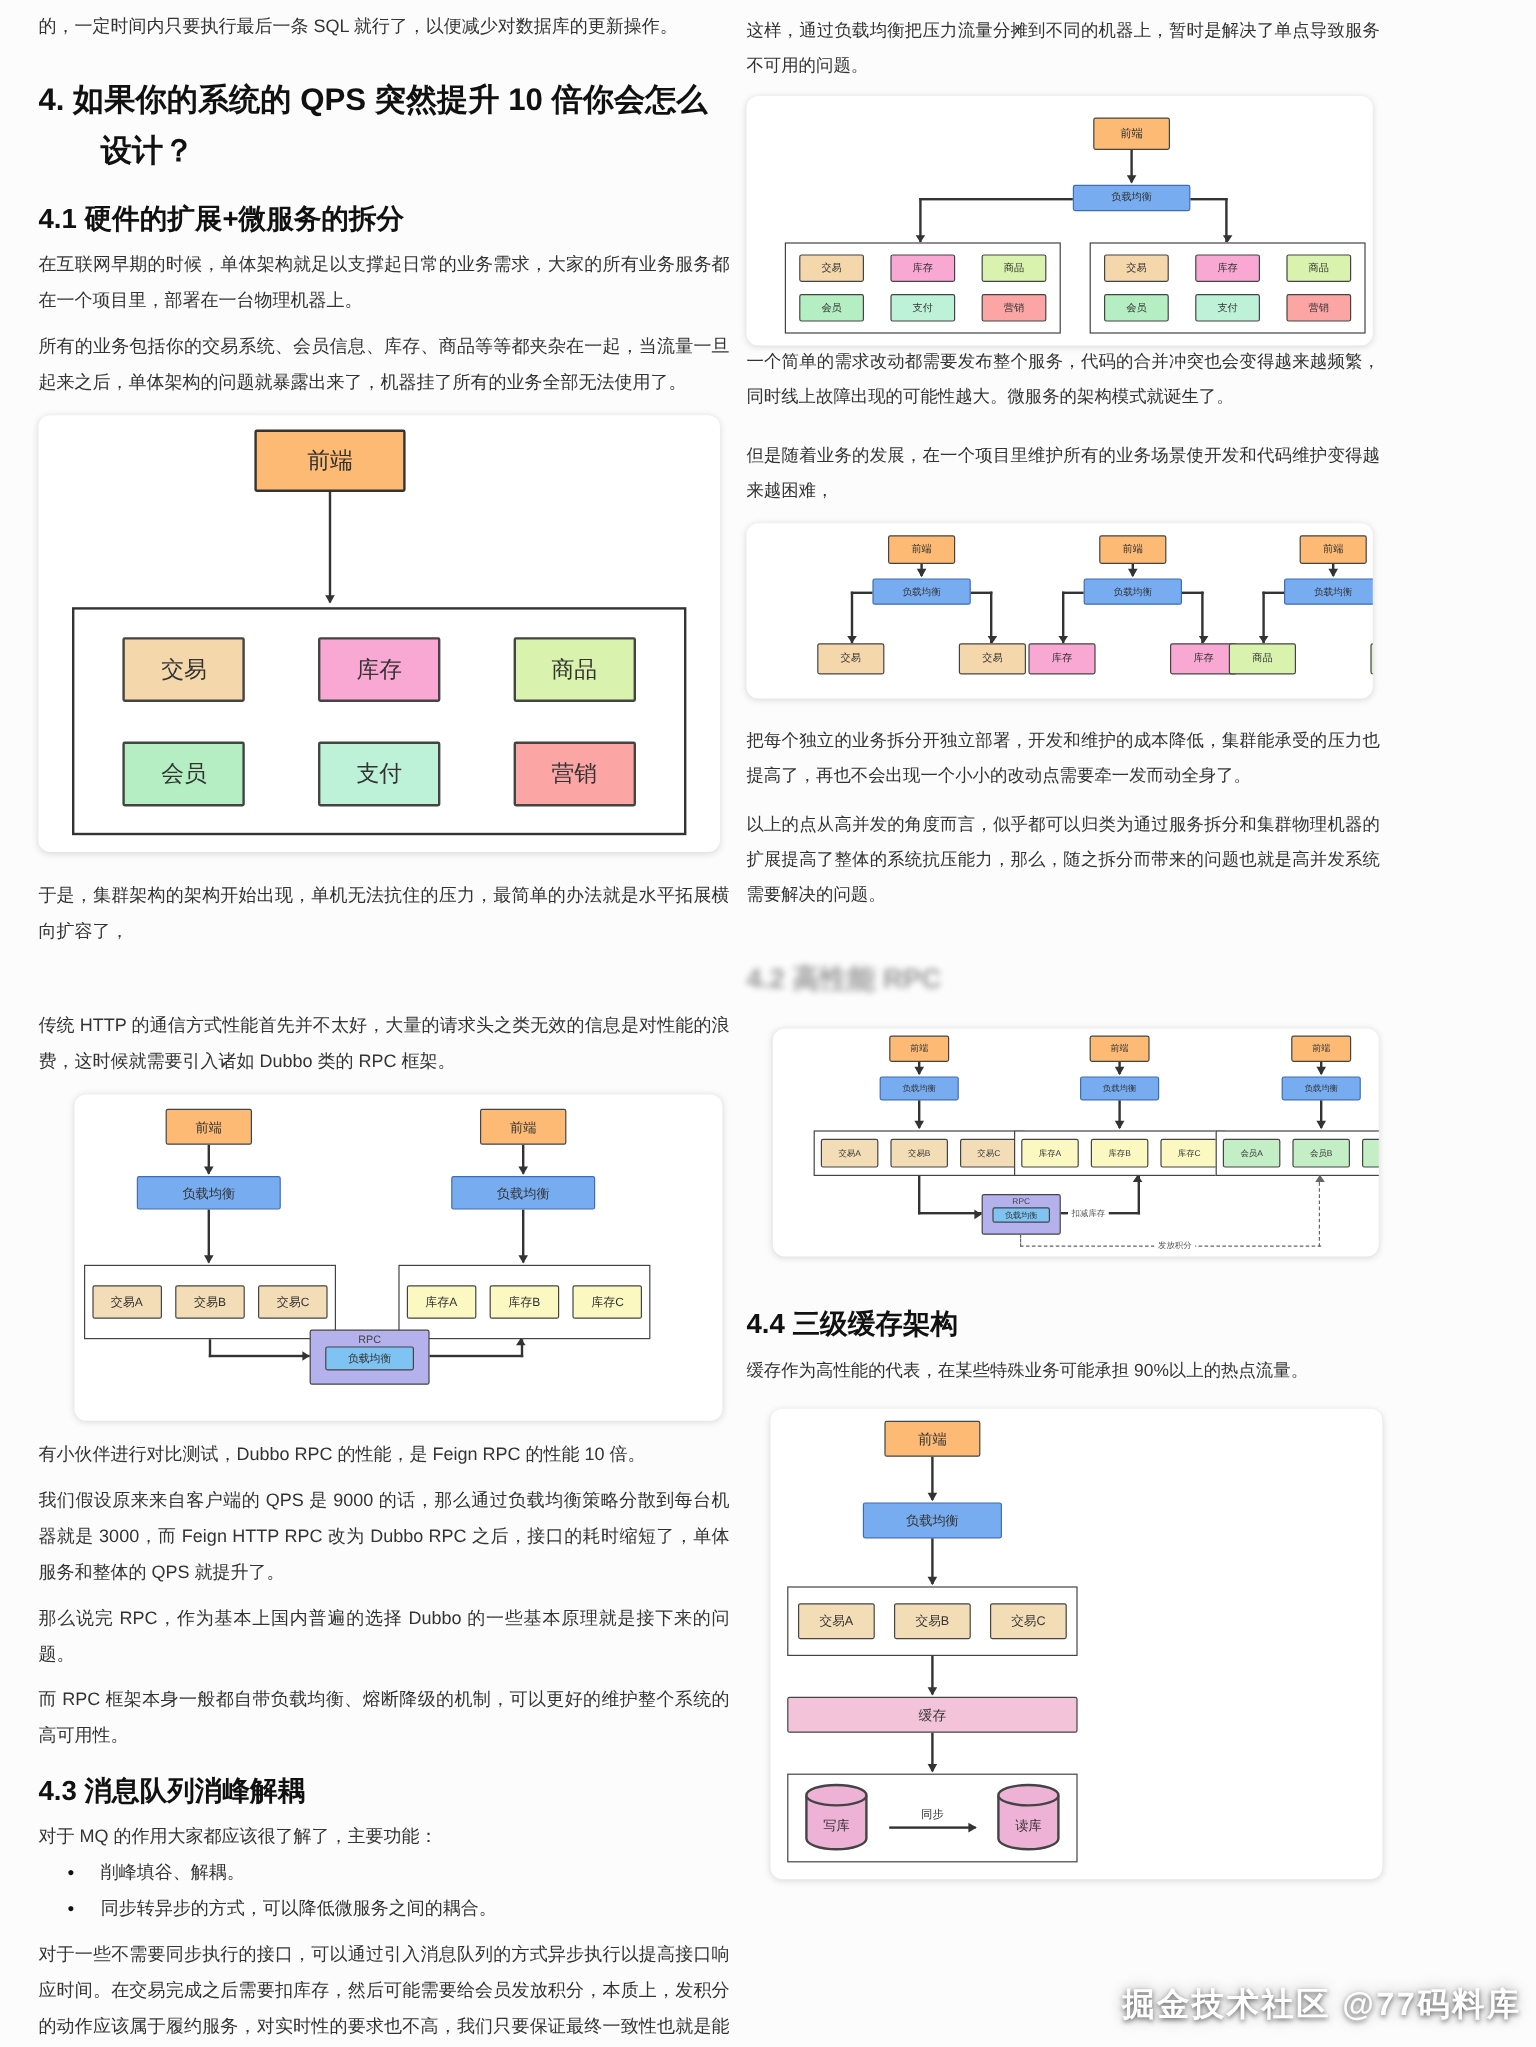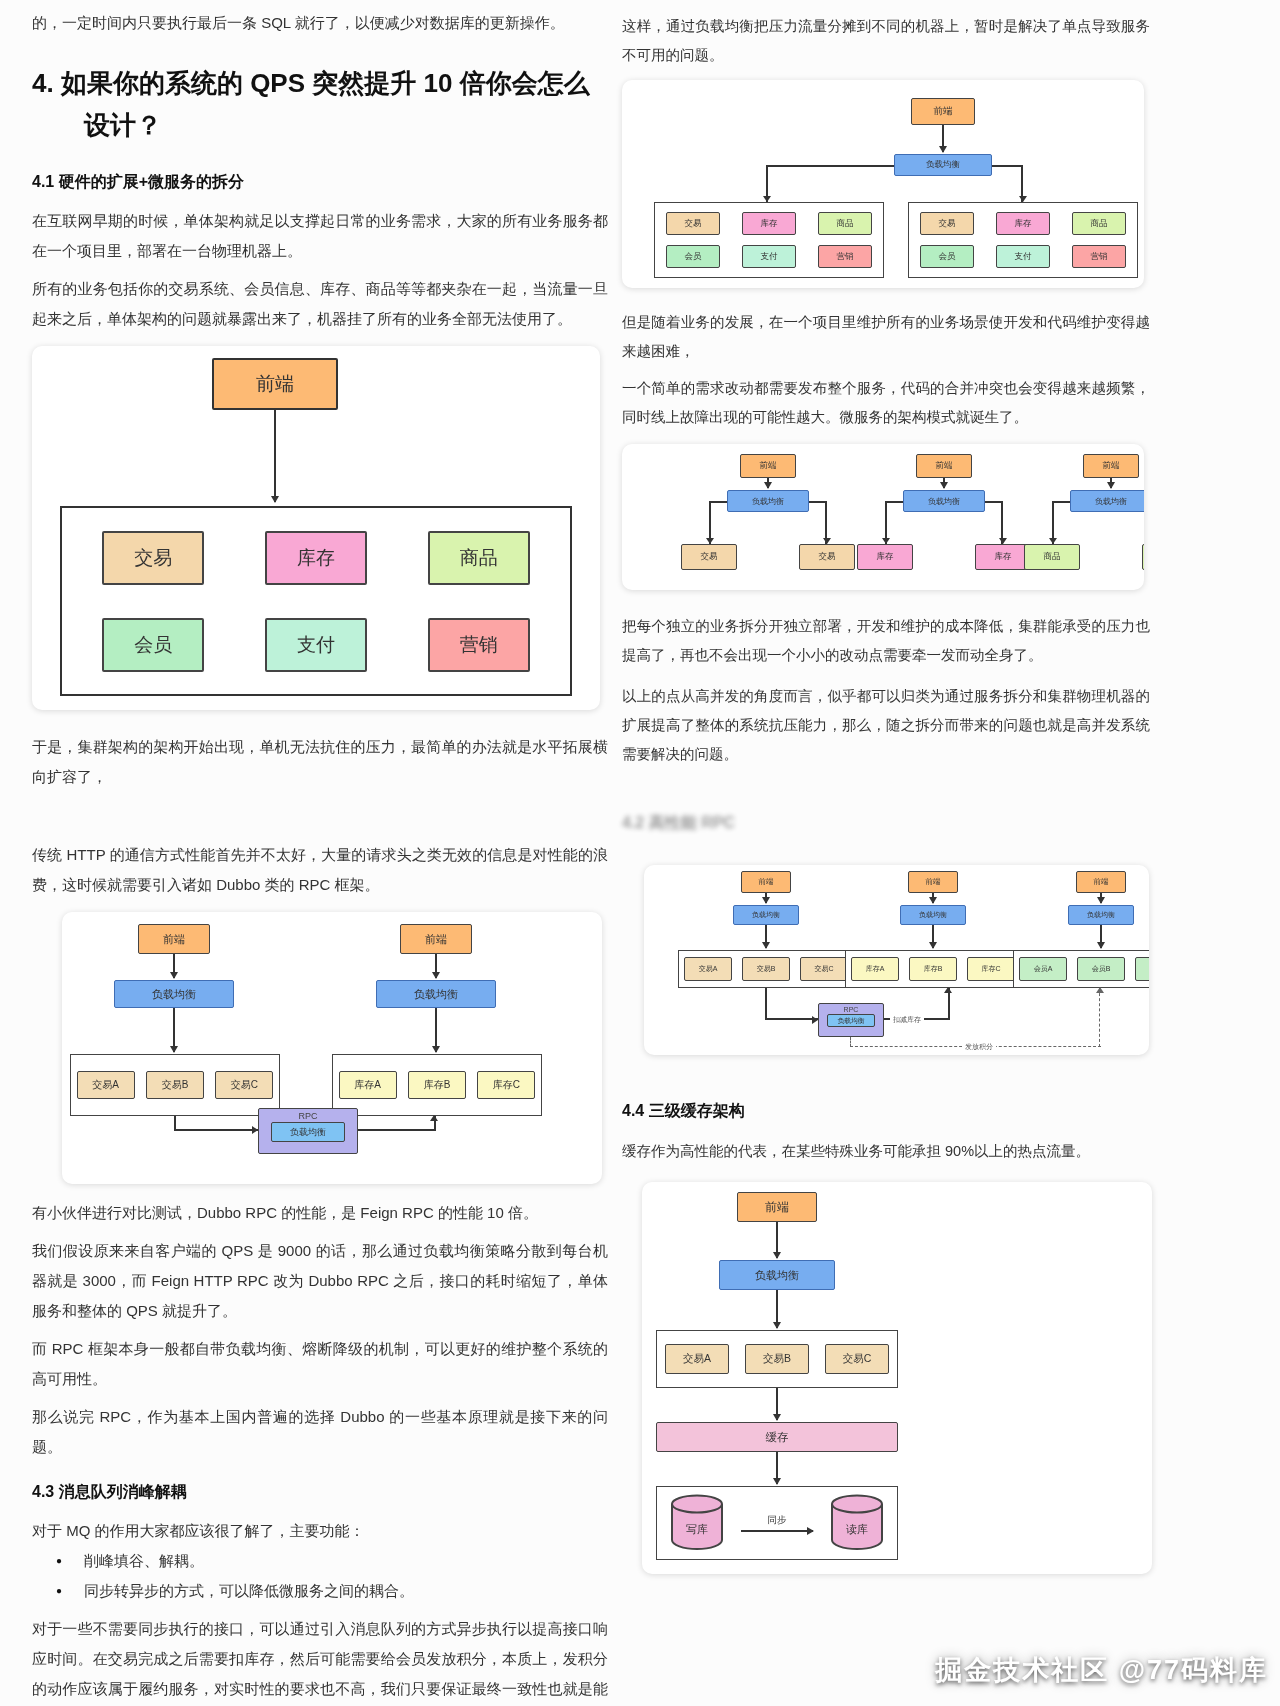--- a/index.html
+++ b/index.html
@@ -4,21 +4,21 @@
 <style>
   html,body{margin:0;padding:0}
   body{font-family:"Liberation Sans","DejaVu Sans",sans-serif;background:#fcfcfc;color:#2b2b2b}
   #page{position:relative;width:1280px;height:1706px;overflow:hidden;background:#fcfcfc}
   .col-l{position:absolute;left:32px;top:0;width:576px}
   .col-r{position:absolute;left:622px;top:0;width:528px}
   .pl{font-size:15px;line-height:30px;margin:0 0 8px;color:#333;text-align:justify}
   .pr{font-size:14.5px;line-height:29px;margin:0 0 8px;color:#333;text-align:justify}
   .clip-top{margin-top:8px}
   h2.doc-h2{font-size:26px;line-height:42px;font-weight:700;color:#111;margin:24px 0 0;padding-left:52px;text-indent:-52px}
-  h3.doc-h3{font-size:16px;line-height:28px;font-weight:700;color:#111;margin:0}
+  h3.doc-h3{font-size:23px;line-height:28px;font-weight:700;color:#111;margin:0}
   .blurred-h3{filter:blur(2.5px);opacity:.42;color:#333}
   ul.mq{list-style:none;margin:0;padding:0 0 0 24px}
   ul.mq li{font-size:15px;line-height:30px;color:#333;position:relative;padding-left:28px}
   ul.mq li:before{content:"●";position:absolute;left:0;top:0;font-size:10px;color:#111}
   .card{position:relative;background:#fff;border-radius:10px;box-shadow:0 1px 6px rgba(0,0,0,.14);box-sizing:border-box;overflow:hidden}
   .box{position:absolute;box-sizing:border-box;border:1.5px solid #444;display:flex;align-items:center;justify-content:center;color:#333;border-radius:2px;text-align:center}
   .thick{border-width:2.4px;border-color:#333}
   .c-front{background:#fdba74}.c-lb{background:#77adf0;border-color:#3f6db4}
   .c-trade{background:#f4d7ab}.c-stock{background:#f9a8d4}.c-goods{background:#d9f3ae}
   .c-member{background:#b4eec2}.c-pay{background:#bdf2d9}.c-mkt{background:#fca5a5}
@@ -101,22 +101,22 @@
         <span class="sbox c-rpcinner" style="width:74px;height:20px;font-size:9px;margin-top:1px">负载均衡</span>
       </div>
       <div class="elb" style="left:112px;top:204px;width:84px;height:15px;border-left:2px solid #333;border-bottom:2px solid #333"></div>
       <i class="ah r" style="left:190px;top:214px"></i>
       <div class="elb" style="left:296px;top:204px;width:78px;height:15px;border-right:2px solid #333;border-bottom:2px solid #333"></div>
       <i class="ah u" style="left:368px;top:203px"></i>
     </div>
 
     <p class="pl" style="margin-top:14px">有小伙伴进行对比测试，Dubbo RPC 的性能，是 Feign RPC 的性能 10 倍。</p>
     <p class="pl">我们假设原来来自客户端的 QPS 是 9000 的话，那么通过负载均衡策略分散到每台机器就是 3000，而 Feign HTTP RPC 改为 Dubbo RPC 之后，接口的耗时缩短了，单体服务和整体的 QPS 就提升了。</p>
+    <p class="pl">那么说完 RPC，作为基本上国内普遍的选择 Dubbo 的一些基本原理就是接下来的问题。</p>
     <p class="pl">而 RPC 框架本身一般都自带负载均衡、熔断降级的机制，可以更好的维护整个系统的高可用性。</p>
-    <p class="pl">那么说完 RPC，作为基本上国内普遍的选择 Dubbo 的一些基本原理就是接下来的问题。</p>
     <h3 class="doc-h3" style="margin-top:16px">4.3 消息队列消峰解耦</h3>
     <p class="pl" style="margin-top:10px;margin-bottom:0">对于 MQ 的作用大家都应该很了解了，主要功能：</p>
     <ul class="mq">
       <li>削峰填谷、解耦。</li>
       <li>同步转异步的方式，可以降低微服务之间的耦合。</li>
     </ul>
     <p class="pl" style="margin-top:8px">对于一些不需要同步执行的接口，可以通过引入消息队列的方式异步执行以提高接口响应时间。在交易完成之后需要扣库存，然后可能需要给会员发放积分，本质上，发积分的动作应该属于履约服务，对实时性的要求也不高，我们只要保证最终一致性也就是能履约成功就行了。</p>
 
   </div>
 
@@ -150,22 +150,22 @@
           <span class="sbox c-goods" style="width:54px;height:23px;font-size:8.5px">商品</span>
         </div>
         <div class="row3" style="width:100%">
           <span class="sbox c-member" style="width:54px;height:23px;font-size:8.5px">会员</span>
           <span class="sbox c-pay" style="width:54px;height:23px;font-size:8.5px">支付</span>
           <span class="sbox c-mkt" style="width:54px;height:23px;font-size:8.5px">营销</span>
         </div>
       </div>
     </div>
 
+    <p class="pr">一个简单的需求改动都需要发布整个服务，代码的合并冲突也会变得越来越频繁，同时线上故障出现的可能性越大。微服务的架构模式就诞生了。</p>
     <p class="pr" style="margin-top:20px">但是随着业务的发展，在一个项目里维护所有的业务场景使开发和代码维护变得越来越困难，</p>
-    <p class="pr">一个简单的需求改动都需要发布整个服务，代码的合并冲突也会变得越来越频繁，同时线上故障出现的可能性越大。微服务的架构模式就诞生了。</p>
 
     <div class="card" style="width:522px;height:146px;margin-top:12px">
 
       <div class="box c-front" style="left:118px;top:10px;width:56px;height:24px;font-size:8.5px">前端</div>
       <div class="va" style="left:145px;top:34px;height:10px"></div>
       <div class="box c-lb" style="left:105px;top:46px;width:82px;height:22px;font-size:8px">负载均衡</div>
       <div class="elb" style="left:87px;top:57px;width:18px;height:43px;border-left:2px solid #333;border-top:2px solid #333"></div>
       <i class="ah d" style="left:84px;top:94px"></i>
       <div class="elb" style="left:187px;top:57px;width:18px;height:43px;border-right:2px solid #333;border-top:2px solid #333"></div>
       <i class="ah d" style="left:201px;top:94px"></i>

